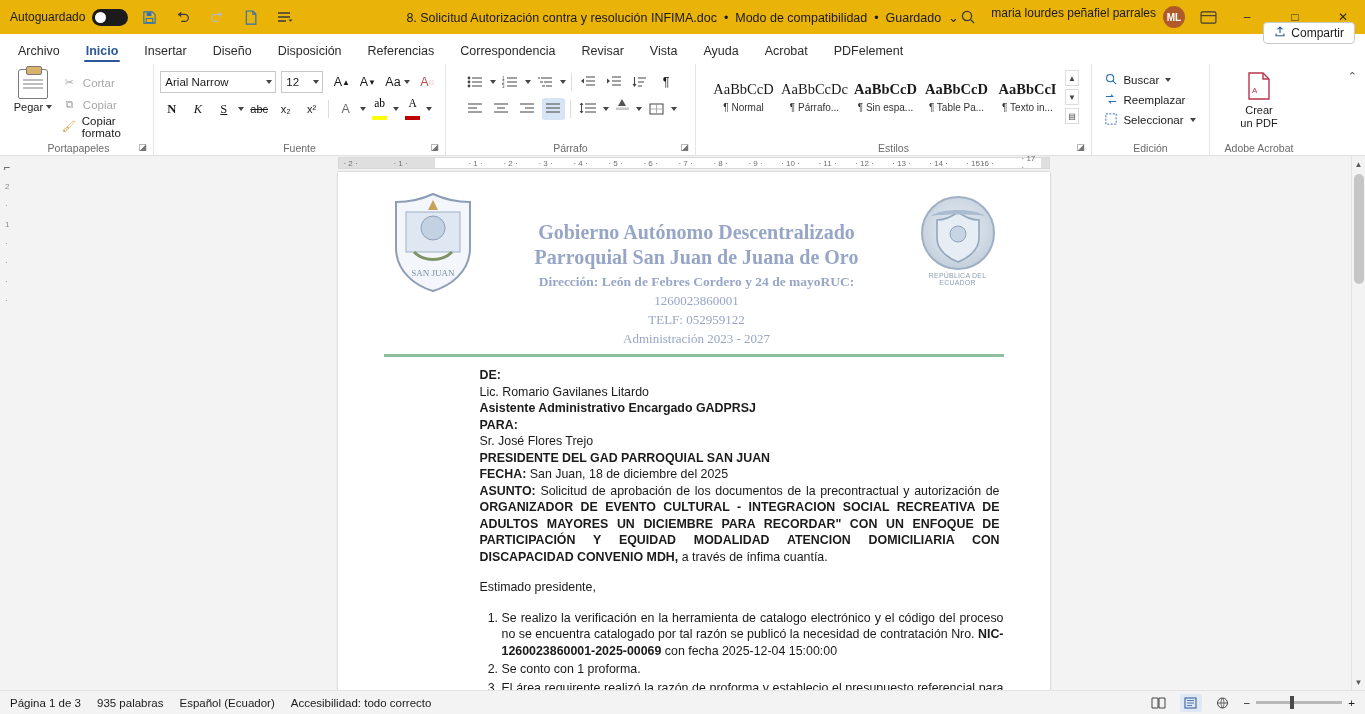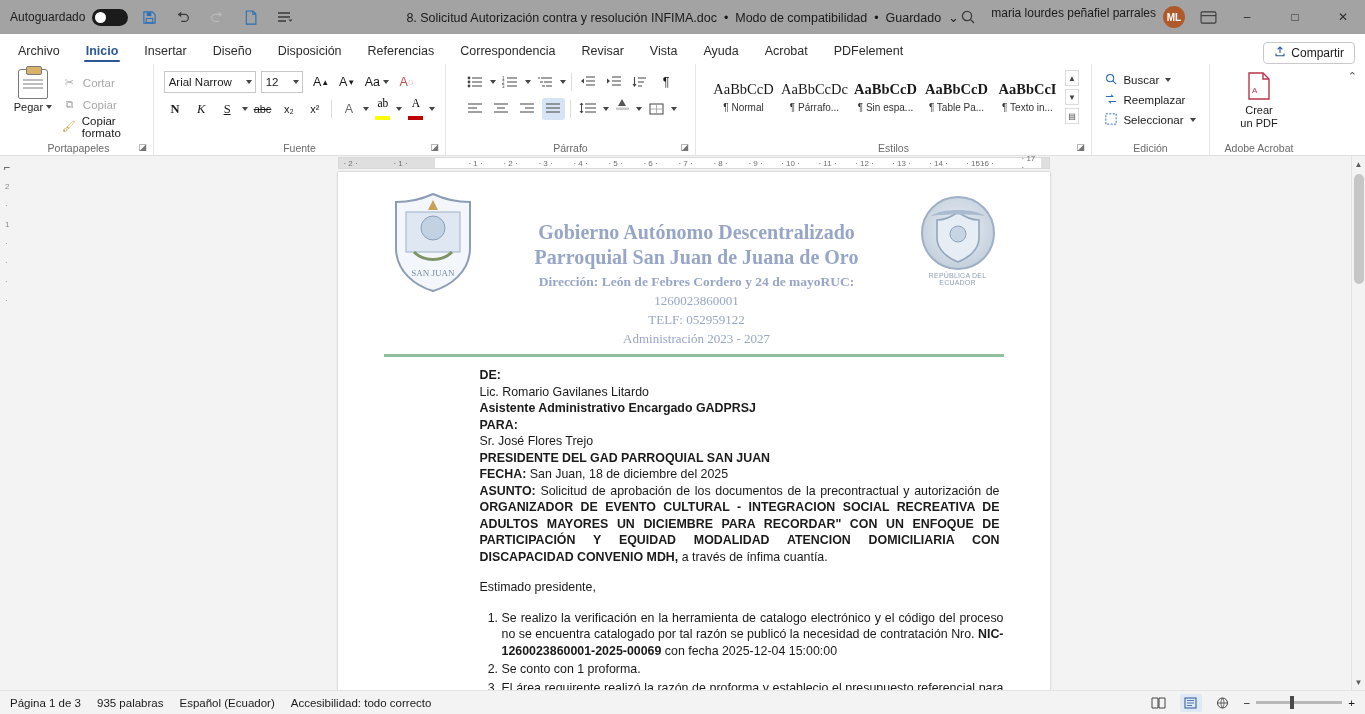--- a/index.html
+++ b/index.html
@@ -7,21 +7,21 @@
     margin: 0; padding: 0;
     width: 1365px; height: 714px;
     overflow: hidden;
     font-family: "Liberation Sans", sans-serif;
     background: #f3f3f3;
   }
   .app { width: 1365px; height: 714px; display: flex; flex-direction: column; background:#fff; }
 
   
   .titlebar {
-    height: 34px; background: #a3a3a3; display: flex; align-items: center;
+    height: 34px; background: #eab308; display: flex; align-items: center;
     font-size: 12px; color: #1a1a1a; position: relative; flex: none;
   }
   .tb-left { display:flex; align-items:center; gap:8px; padding-left:10px; }
   .autosave { display:flex; align-items:center; gap:7px; font-size:12px; color:#1a1a1a; }
   .toggle {
     width: 36px; height: 17px; border-radius: 9px; background:#1b1b1b; position:relative;
   }
   .toggle::after{
     content:""; position:absolute; left:3px; top:3px; width:11px; height:11px;
     border-radius:50%; background:#fff;
@@ -48,21 +48,21 @@
     height: 30px; background:#fff; display:flex; align-items:flex-end; gap:2px;
     padding-left: 6px; font-size: 12.5px; color:#2b2b2b; position:relative; flex:none;
   }
   .tab { padding: 4px 12px 6px; border-radius:4px 4px 0 0; cursor:default; white-space:nowrap;}
   .tab.active { color:#2b5797; font-weight:600; position:relative; }
   .tab.active::after{
     content:""; position:absolute; left:10px; right:10px; bottom:2px; height:2.5px;
     background:#2b5797; border-radius:2px;
   }
   .share {
-    margin-left:auto; margin-right:10px; margin-bottom:0;
+    margin-left:auto; margin-right:10px; margin-bottom:20px;
     border:1px solid #c9c9c9; border-radius:4px; padding:3px 10px; font-size:12px;
     display:flex; align-items:center; gap:5px; color:#1a1a1a; background:#fff;
   }
 
   
   .ribbon {
     height: 92px; background:#fff; border-bottom:1px solid #e0e0e0; display:flex; flex:none;
     align-items:stretch; padding-left:4px;
   }
   .group { position:relative; display:flex; flex-direction:column; align-items:center;
@@ -91,21 +91,21 @@
   .caret { width:0;height:0;border-left:3.5px solid transparent;border-right:3.5px solid transparent;border-top:4px solid #444; }
   .clip-items { display:flex; flex-direction:column; gap:3px; padding-top:4px; }
   .clip-item { display:flex; align-items:center; gap:6px; font-size:11.5px; color:#a8a8a8; height:19px; padding:0 4px;}
   .clip-item.on { color:#1a1a1a; }
   .mini { width:15px; text-align:center; font-size:11px; }
 
   
   .font-rows { display:flex; flex-direction:column; gap:5px; padding-top:4px; }
   .row { display:flex; align-items:center; gap:3px; }
   .ff {
-    width:92px; height:22px; border:1px solid #c8c8c8; background:#fff; font-size:11.5px;
+    width:116px; height:22px; border:1px solid #c8c8c8; background:#fff; font-size:11.5px;
     padding:0 4px; color:#1a1a1a;
   }
   .fs { width:42px; }
   .btn {
     min-width:23px; height:22px; display:flex; align-items:center; justify-content:center;
     font-size:12.5px; color:#1a1a1a; border-radius:3px; padding:0 3px; white-space:nowrap;
   }
   .btn.b { font-weight:700; font-family:"Liberation Serif", serif;}
   .btn.i { font-style:italic; font-family:"Liberation Serif", serif;}
   .btn.u { text-decoration:underline; font-family:"Liberation Serif", serif;}

